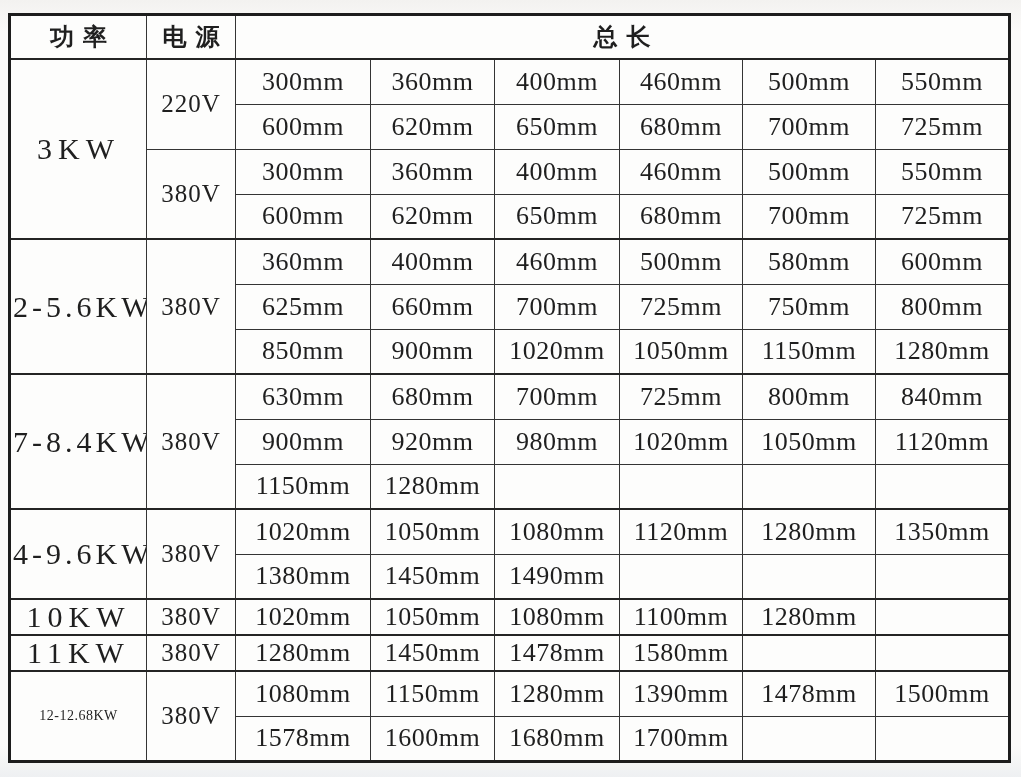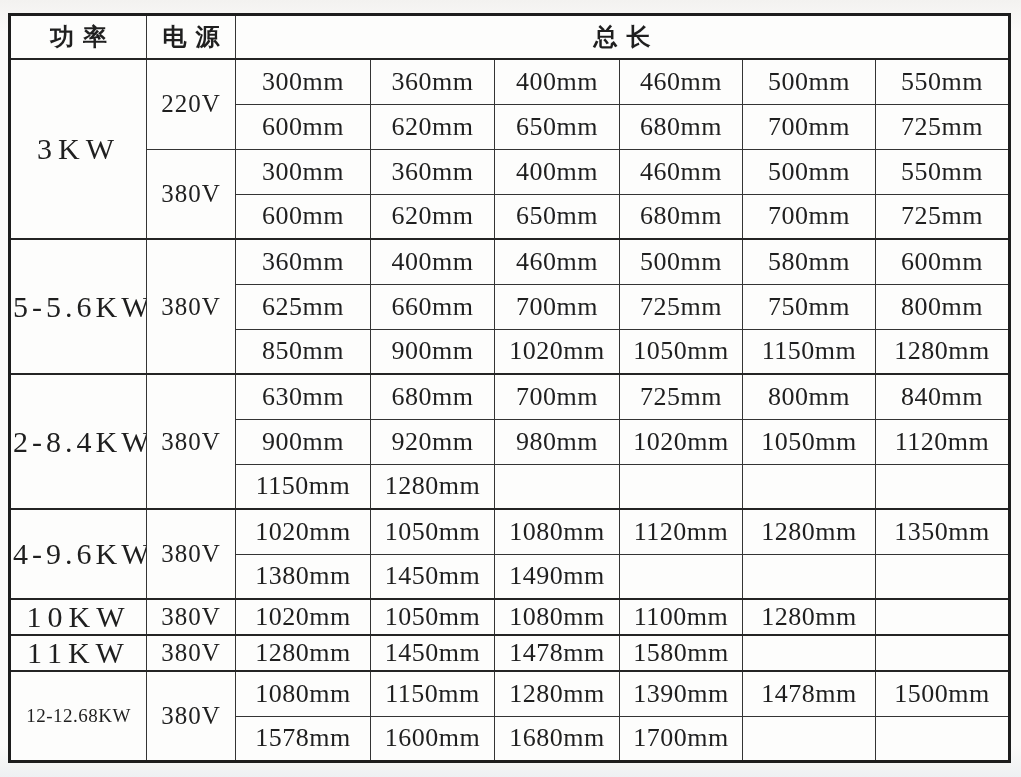--- a/index.html
+++ b/index.html
@@ -48,21 +48,21 @@
     text-indent: 9px; 
   }
   tbody tr { height: 45px; }
   tbody tr.short { height: 31px; }
   tbody tr.section-start td { border-top: 2.2px solid #242424; }
   td.power {
     font-size: 30px;
     letter-spacing: 4px;
   }
   td.power.wide { letter-spacing: 6px; }
-  td.power.small { font-size: 19px; letter-spacing: 0.5px; }
+  td.power.small { font-size: 14px; letter-spacing: 0.5px; }
   td.voltage {
     font-size: 25px;
     letter-spacing: 1px;
     text-align: center;
   }
   td.val {
     font-size: 26px;
     letter-spacing: 0.5px;
   }
 </style>
@@ -118,21 +118,21 @@
         </tr>
         <tr>
           <td class="val">600mm</td>
           <td class="val">620mm</td>
           <td class="val">650mm</td>
           <td class="val">680mm</td>
           <td class="val">700mm</td>
           <td class="val">725mm</td>
         </tr>
         <tr class="section-start">
-          <td class="power" rowspan="3">5-5.6KW</td>
+          <td class="power" rowspan="3">2-5.6KW</td>
           <td class="voltage" rowspan="3">380V</td>
           <td class="val">360mm</td>
           <td class="val">400mm</td>
           <td class="val">460mm</td>
           <td class="val">500mm</td>
           <td class="val">580mm</td>
           <td class="val">600mm</td>
         </tr>
         <tr>
           <td class="val">625mm</td>
@@ -144,21 +144,21 @@
         </tr>
         <tr>
           <td class="val">850mm</td>
           <td class="val">900mm</td>
           <td class="val">1020mm</td>
           <td class="val">1050mm</td>
           <td class="val">1150mm</td>
           <td class="val">1280mm</td>
         </tr>
         <tr class="section-start">
-          <td class="power" rowspan="3">2-8.4KW</td>
+          <td class="power" rowspan="3">7-8.4KW</td>
           <td class="voltage" rowspan="3">380V</td>
           <td class="val">630mm</td>
           <td class="val">680mm</td>
           <td class="val">700mm</td>
           <td class="val">725mm</td>
           <td class="val">800mm</td>
           <td class="val">840mm</td>
         </tr>
         <tr>
           <td class="val">900mm</td>

